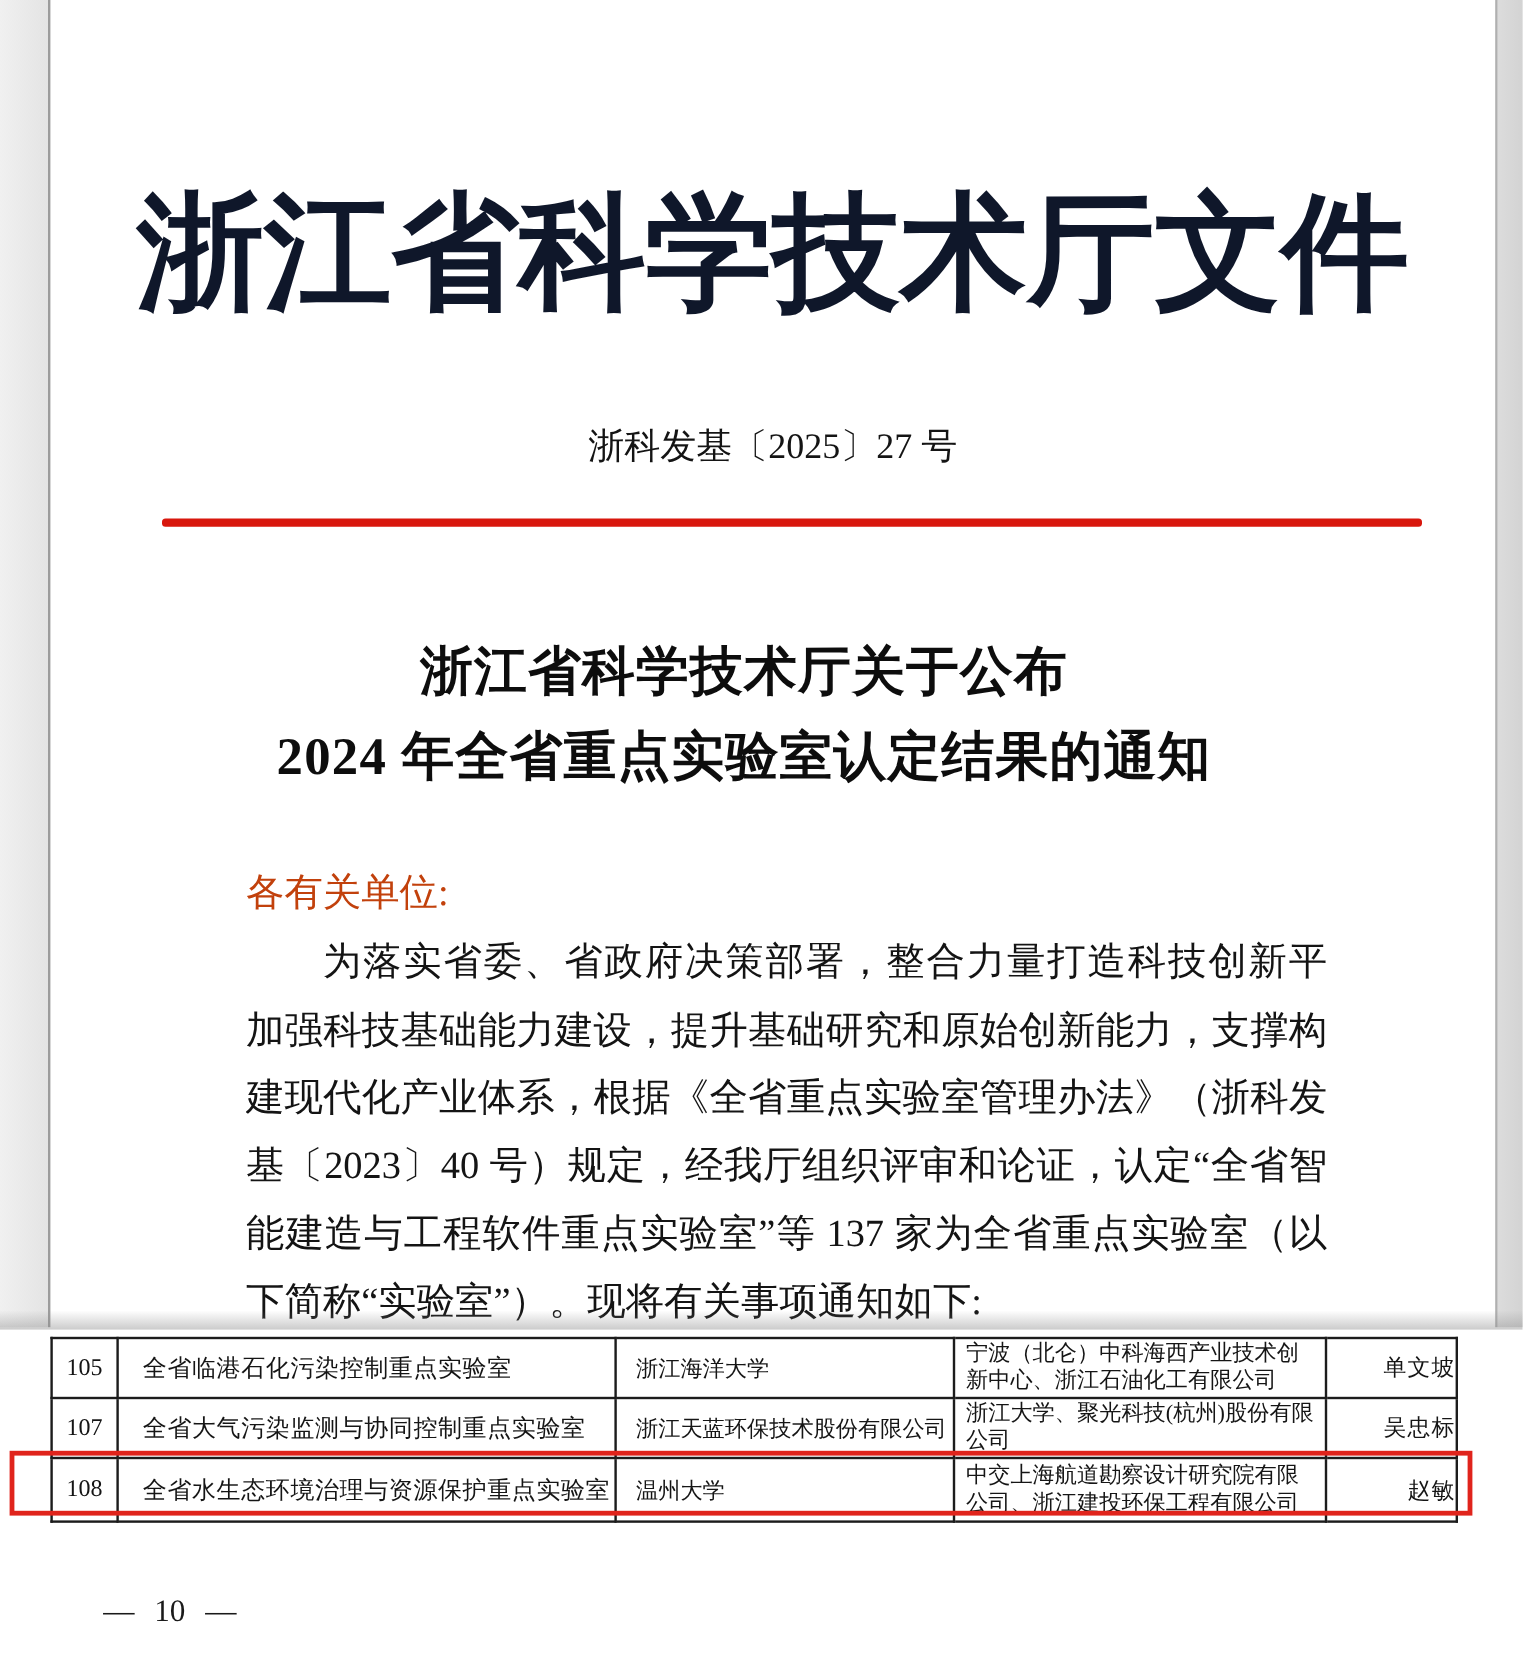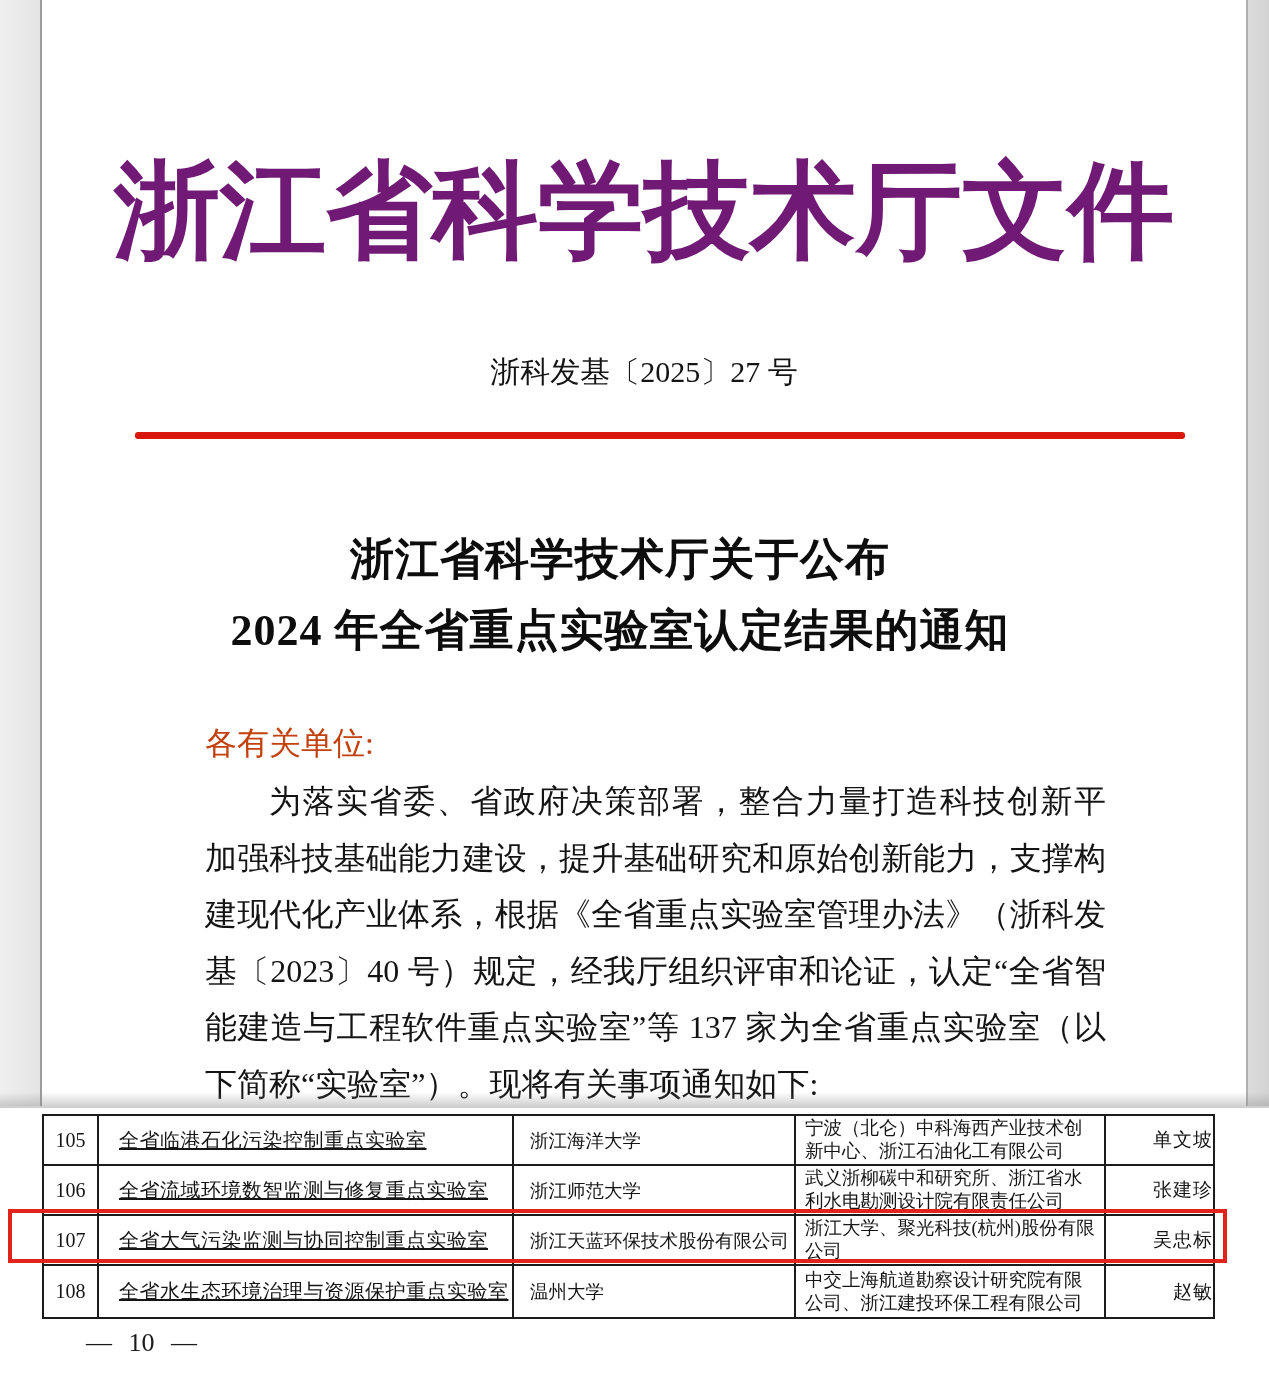--- a/index.html
+++ b/index.html
@@ -22,21 +22,21 @@
   #right-margin {
     left: 1246px; width: 23px;
     background: linear-gradient(to right, #dcdcdc, #d2d2d2);
     border-left: 2px solid #b0b0b0;
   }
   
   #agency-header {
     position: absolute; left: 42px; width: 1204px; top: 140px;
     text-align: center;
     font-size: 106px; font-weight: bold; letter-spacing: 0px;
-    color: #701a75;
+    color: #0f172a;
     white-space: nowrap;
   }
   
   #doc-number {
     position: absolute; left: 42px; width: 1204px; top: 352px;
     text-align: center; font-size: 30px; color: #141414;
     white-space: nowrap;
   }
   
   #red-rule {
@@ -82,21 +82,21 @@
     border: 2px solid #1c1c1c;
     vertical-align: middle;
     padding: 0;
     color: #151515;
   }
   #labs-table .row-105 { height: 50px; }
   #labs-table .row-106 { height: 49px; }
   #labs-table .row-107 { height: 49px; border-radius: 14px; }
   #labs-table .row-108 { height: 53px; }
   #labs-table td.num-cell { text-align: center; font-size: 20px; }
-  #labs-table td.lab-cell { padding-left: 20px; font-size: 20px; letter-spacing: 0.5px; text-decoration: underline; }
+  #labs-table td.lab-cell { padding-left: 20px; font-size: 20px; letter-spacing: 0.5px; }
   #labs-table td.inst-cell { padding-left: 16px; font-size: 18.5px; }
   #labs-table td.partner-cell { padding: 1px 6px 1px 9px; font-size: 18.5px; line-height: 23px; }
   #labs-table td.director-cell { text-align: right; font-size: 19px; letter-spacing: 1px; }
   
   #row-107-highlight {
     position: absolute; left: 8px; top: 1209px;
     width: 1211px; height: 46px;
     border: 4px solid #e0241c;
     z-index: 6;
     pointer-events: none;
@@ -150,27 +150,20 @@
         <col style="width:109px">
       </colgroup>
       <tbody>
         <tr class="row-105">
           <td class="num-cell">105</td>
           <td class="lab-cell">全省临港石化污染控制重点实验室</td>
           <td class="inst-cell">浙江海洋大学</td>
           <td class="partner-cell">宁波（北仑）中科海西产业技术创新中心、浙江石油化工有限公司</td>
           <td class="director-cell">单文坡</td>
         </tr>
-        <tr class="row-106">
-          <td class="num-cell">106</td>
-          <td class="lab-cell">全省流域环境数智监测与修复重点实验室</td>
-          <td class="inst-cell">浙江师范大学</td>
-          <td class="partner-cell">武义浙柳碳中和研究所、浙江省水利水电勘测设计院有限责任公司</td>
-          <td class="director-cell">张建珍</td>
-        </tr>
         <tr class="row-107">
           <td class="num-cell">107</td>
           <td class="lab-cell">全省大气污染监测与协同控制重点实验室</td>
           <td class="inst-cell">浙江天蓝环保技术股份有限公司</td>
           <td class="partner-cell">浙江大学、聚光科技(杭州)股份有限公司</td>
           <td class="director-cell">吴忠标</td>
         </tr>
         <tr class="row-108">
           <td class="num-cell">108</td>
           <td class="lab-cell">全省水生态环境治理与资源保护重点实验室</td>

